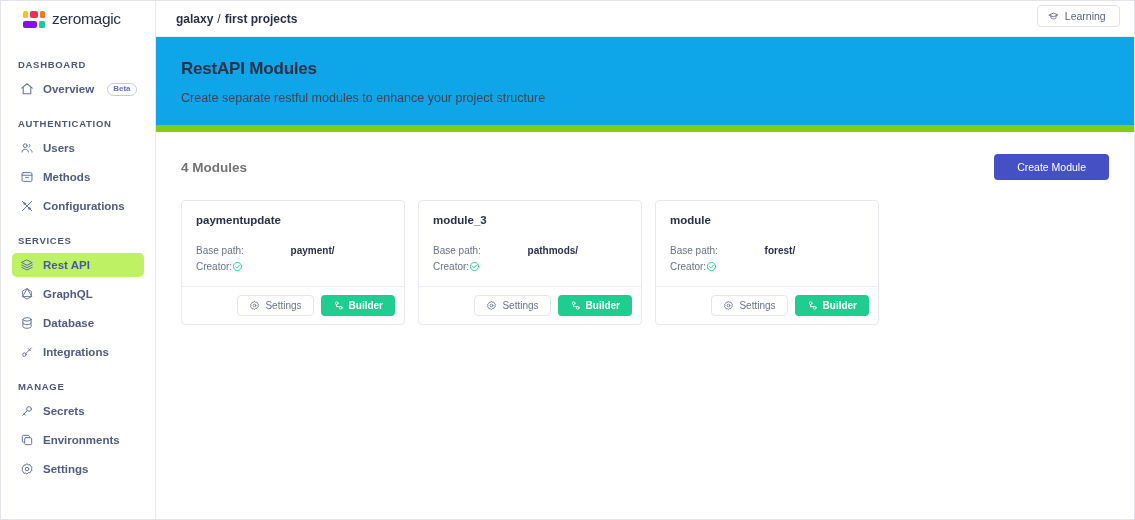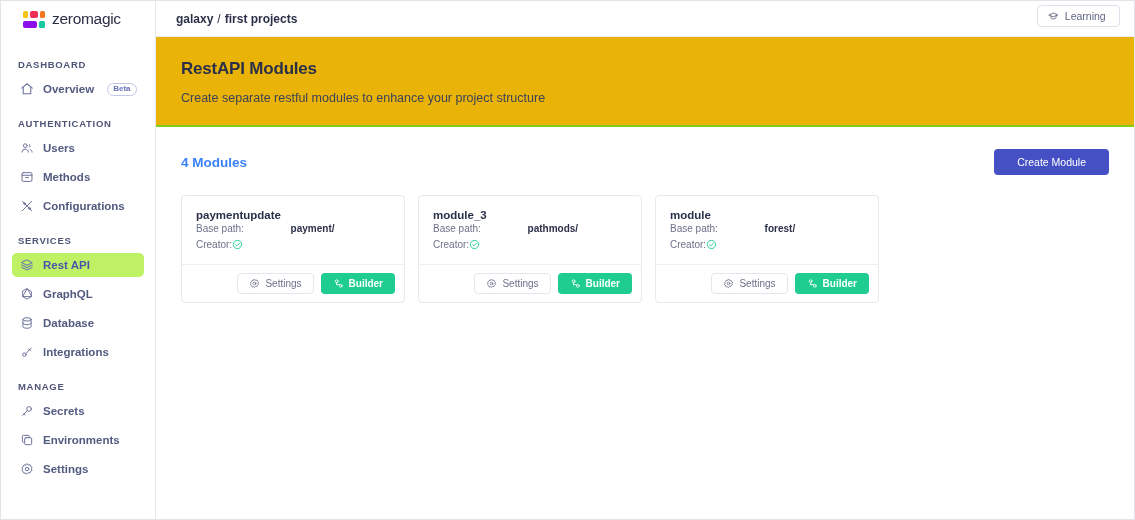--- a/index.html
+++ b/index.html
@@ -101,50 +101,50 @@
     background:
       radial-gradient(circle at 32% 62%, #4a5c2e 0 18%, transparent 19%),
       radial-gradient(circle at 70% 40%, #e8e2d2 0 30%, transparent 31%),
       linear-gradient(155deg, #b9c8a8 0%, #7f8f63 38%, #dfe4d6 70%, #f2f3ef 100%);
     border: 1px solid #e4e6ee;
     flex: 0 0 25px;
   }
 
   
   .page-head {
-    background: #eab308;
-    border-bottom: 2px solid #84cc16;
+    background: #0ea5e9;
+    border-bottom: 7px solid #84cc16;
     padding: 22px 25px 20px 25px;
     flex: 0 0 auto;
   }
   .page-title { font-size: 17px; font-weight: 700; color: #2b3049; letter-spacing: -0.2px; }
   .page-sub { font-size: 12.5px; color: #3d4357; margin-top: 12px; }
 
   .content { flex: 1; background: #ffffff; padding: 22px 25px 0 25px; overflow: hidden; }
   .content-head { display: flex; align-items: center; margin-bottom: 20px; }
-  .count-title { font-size: 13.5px; font-weight: 700; color: #3b82f6; }
+  .count-title { font-size: 13.5px; font-weight: 700; color: #737373; }
   .btn-create {
     margin-left: auto;
     background: #4450c4; color: #ffffff;
     font-size: 10.5px; font-weight: 500;
     padding: 7px 23px; border-radius: 4px; border: none;
     cursor: pointer; font-family: inherit;
   }
 
   
   .cards { display: flex; gap: 13px; }
   .card {
     width: 224px;
     background: #ffffff;
     border: 1px solid #e7e9ef;
     border-radius: 4px;
     overflow: hidden;
   }
   .card-body { padding: 13px 14px 12px 14px; min-height: 56px; }
-  .card-title { font-size: 11.5px; font-weight: 700; color: #2b3049; margin-bottom: 0; }
+  .card-title { font-size: 11.5px; font-weight: 700; color: #2b3049; margin-bottom: 17px; }
   .card-meta { font-size: 10px; color: #6b7189; line-height: 1.55; }
   .card-meta b { color: #2b3049; font-weight: 700; margin-left: 44px; }
   .creator-row { display: flex; align-items: center; }
   .check-icon { width: 11px; height: 11px; display: block; color: #1ecd8f; }
   .card-foot {
     border-top: 1px solid #edeff3;
     padding: 8px 9px;
     display: flex; justify-content: flex-end; gap: 7px;
   }
   .btn-settings {

